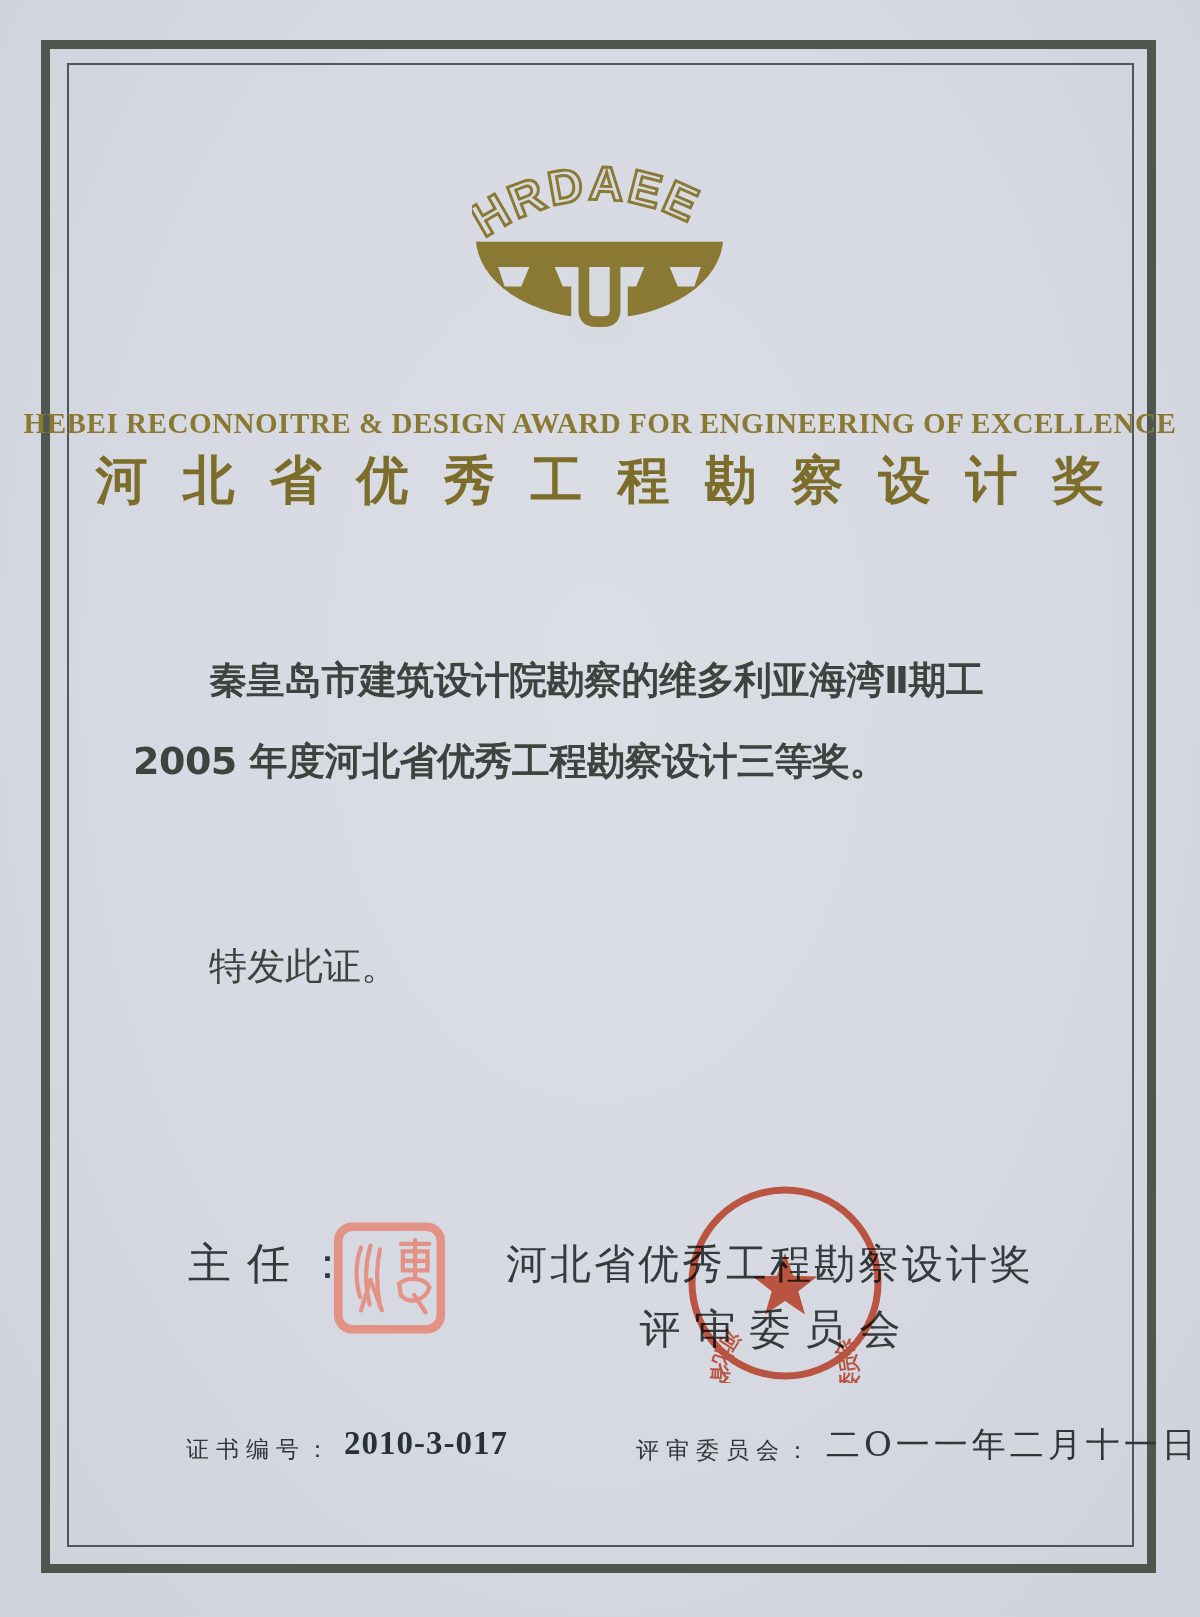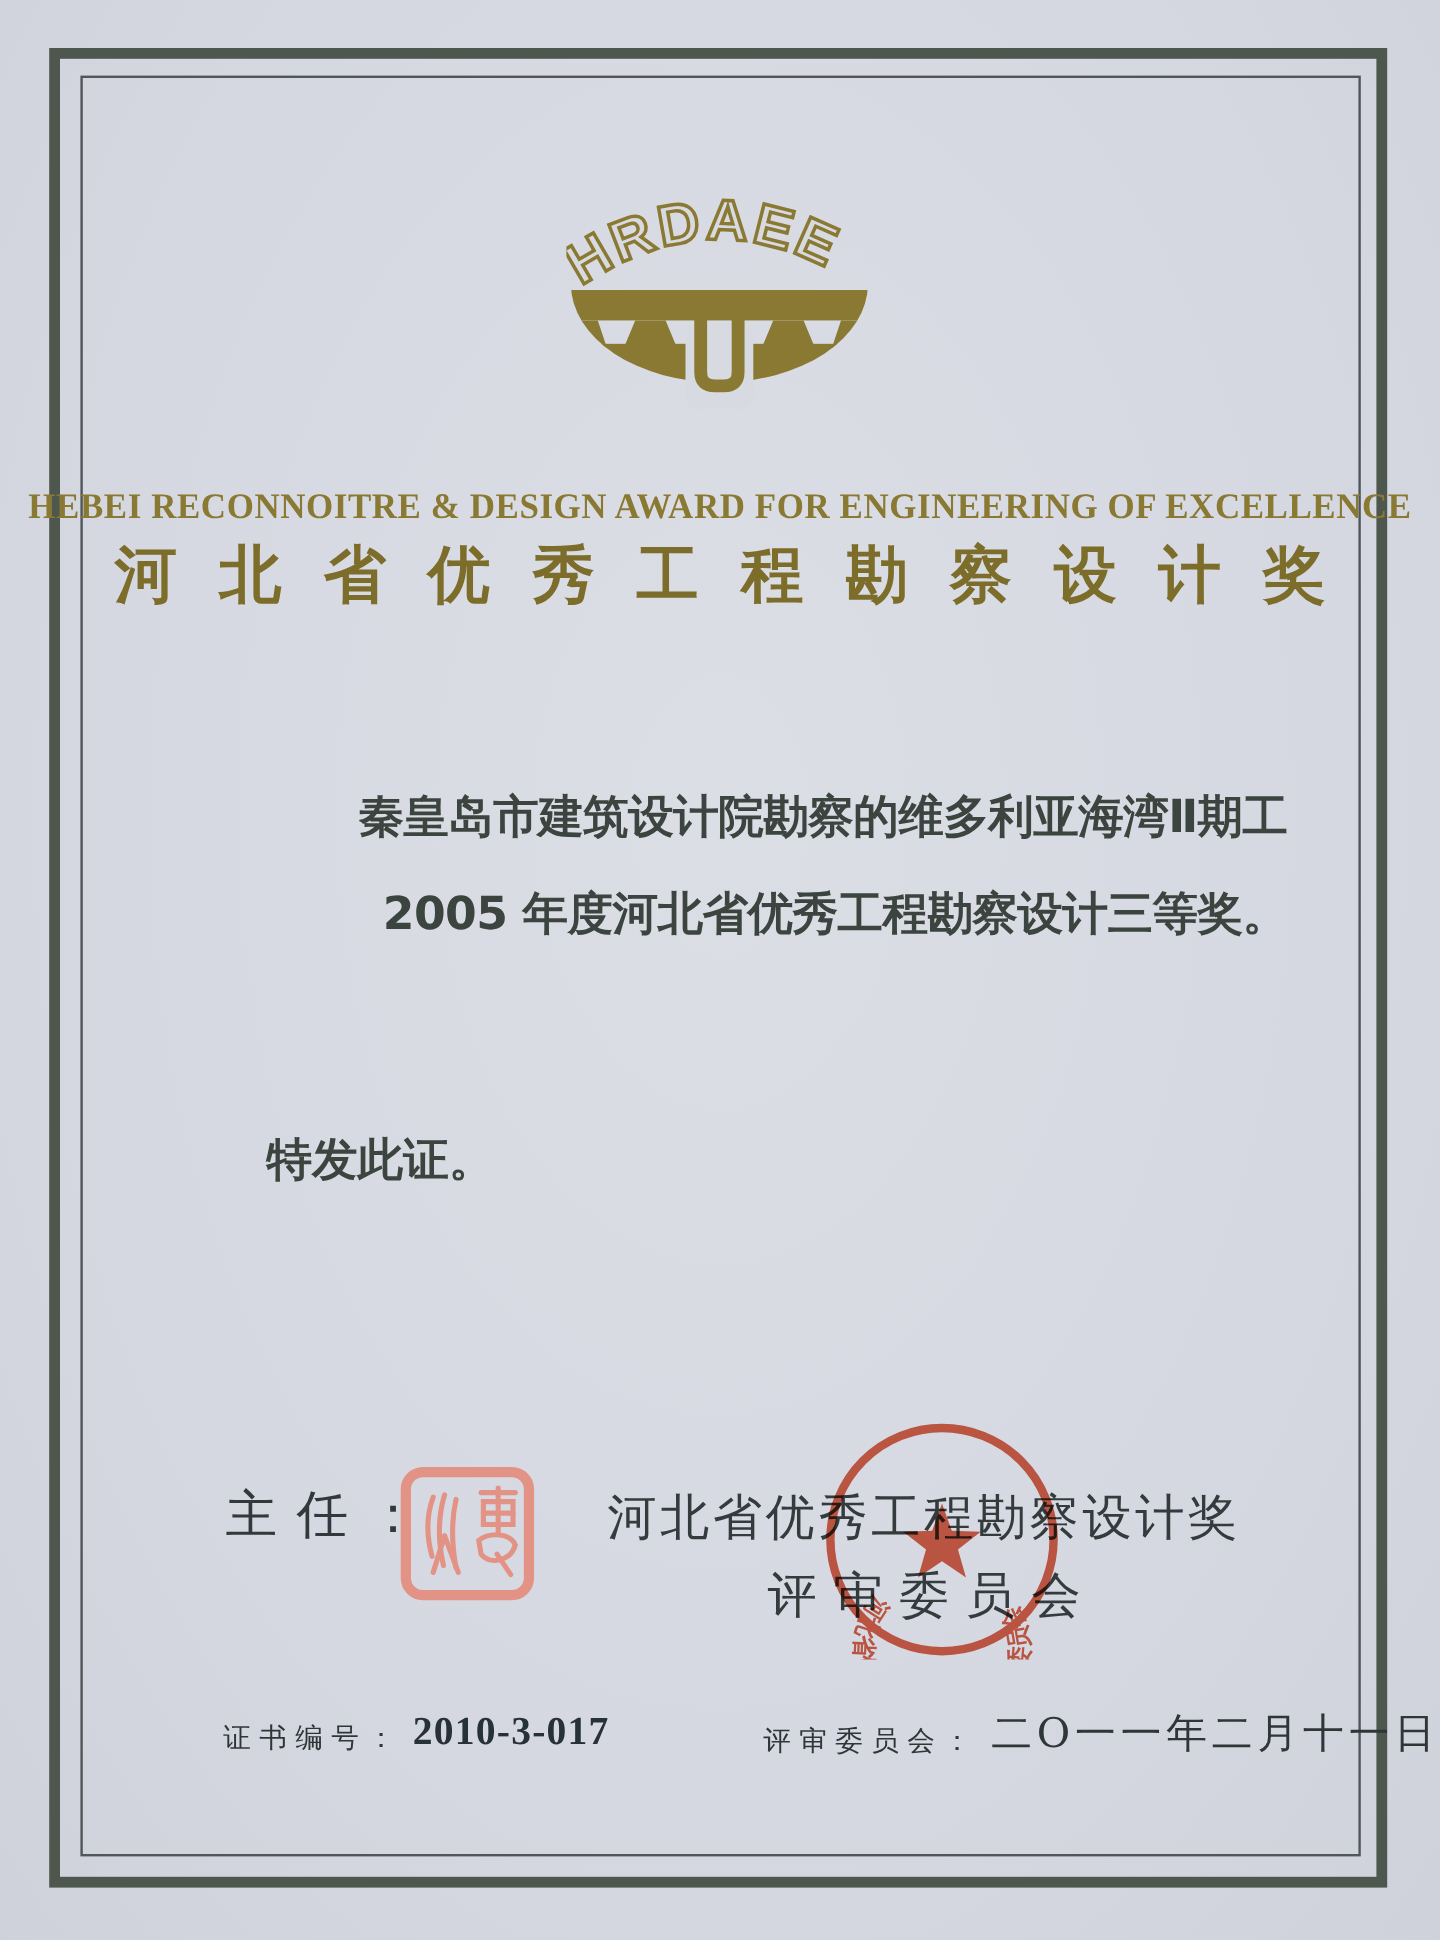--- a/index.html
+++ b/index.html
@@ -26,25 +26,25 @@
     position:absolute;left:0;top:448px;width:100%;text-align:center;
     font-weight:bold;font-size:52px;line-height:64px;
     letter-spacing:35px;padding-left:35px;box-sizing:border-box;
     color:#7d6d2a;white-space:nowrap;
   }
   .body-text{
     position:absolute;left:133px;top:640px;width:940px;
     font-weight:bold;font-size:38px;line-height:81px;color:#3b443e;
     letter-spacing:-0.5px;
   }
-  .body-text .line{white-space:nowrap;text-align:right;}
+  .body-text .line{white-space:nowrap;}
   .body-text .indent{text-indent:76px;}
   .closing{
-    position:absolute;left:146px;top:926px;
-    font-weight:bold;font-size:38px;line-height:81px;color:#3b443e;
+    position:absolute;left:133px;top:926px;
+    font-weight:normal;font-size:38px;line-height:81px;color:#3b443e;
     text-indent:76px;white-space:nowrap;
   }
   .director{
     position:absolute;left:188px;top:1236px;
     font-family:"DejaVu Serif", serif;font-size:43px;line-height:54px;
     letter-spacing:16px;color:#32393b;white-space:nowrap;
   }
   .square-seal{position:absolute;left:331px;top:1221px;width:117px;height:114px;opacity:0.92;}
   .committee{
     position:absolute;left:450px;top:1238px;width:640px;text-align:center;

